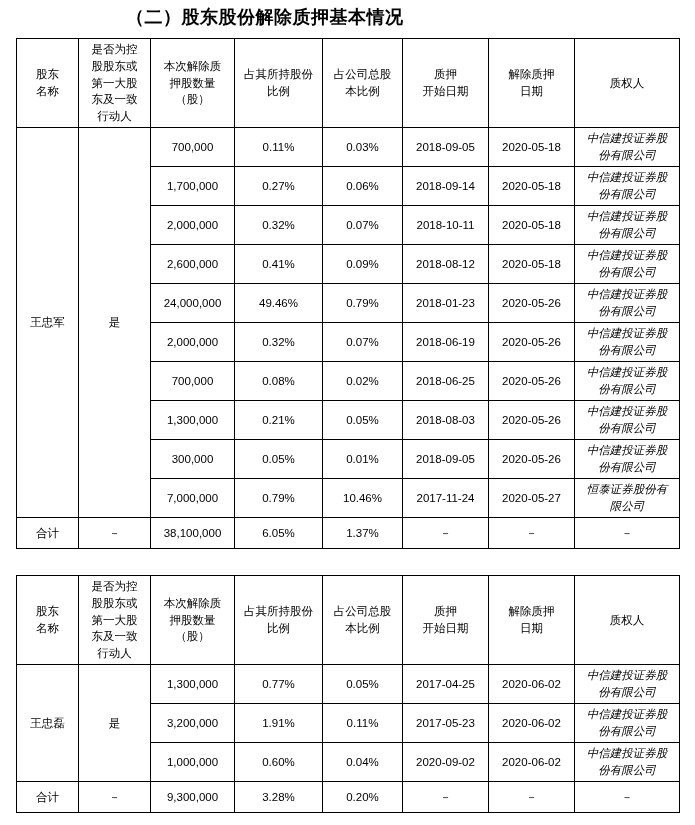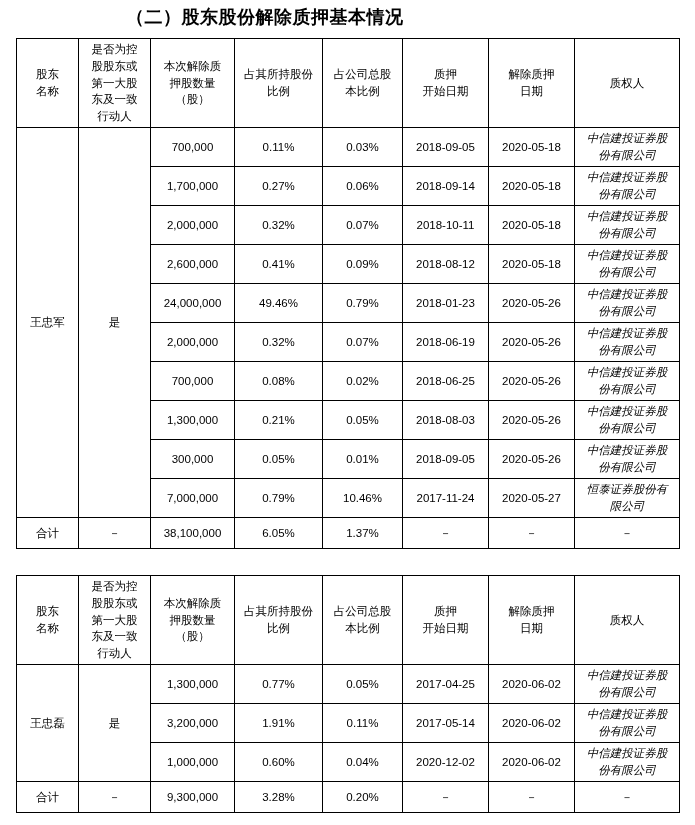--- a/index.html
+++ b/index.html
@@ -330,32 +330,32 @@
         <td class="row-cell">2020-06-02</td>
         <td class="row-cell holder-cell">
           <div>中信建投证券股</div>
           <div>份有限公司</div>
         </td>
       </tr>
       <tr>
         <td class="row-cell">3,200,000</td>
         <td class="row-cell">1.91%</td>
         <td class="row-cell">0.11%</td>
-        <td class="row-cell">2017-05-14</td>
+        <td class="row-cell">2017-05-23</td>
         <td class="row-cell">2020-06-02</td>
         <td class="row-cell holder-cell">
           <div>中信建投证券股</div>
           <div>份有限公司</div>
         </td>
       </tr>
       <tr>
         <td class="row-cell">1,000,000</td>
         <td class="row-cell">0.60%</td>
         <td class="row-cell">0.04%</td>
-        <td class="row-cell">2020-12-02</td>
+        <td class="row-cell">2020-09-02</td>
         <td class="row-cell">2020-06-02</td>
         <td class="row-cell holder-cell">
           <div>中信建投证券股</div>
           <div>份有限公司</div>
         </td>
       </tr>
       <tr class="total-row">
         <td class="total-label">合计</td>
         <td>－</td>
         <td>9,300,000</td>

